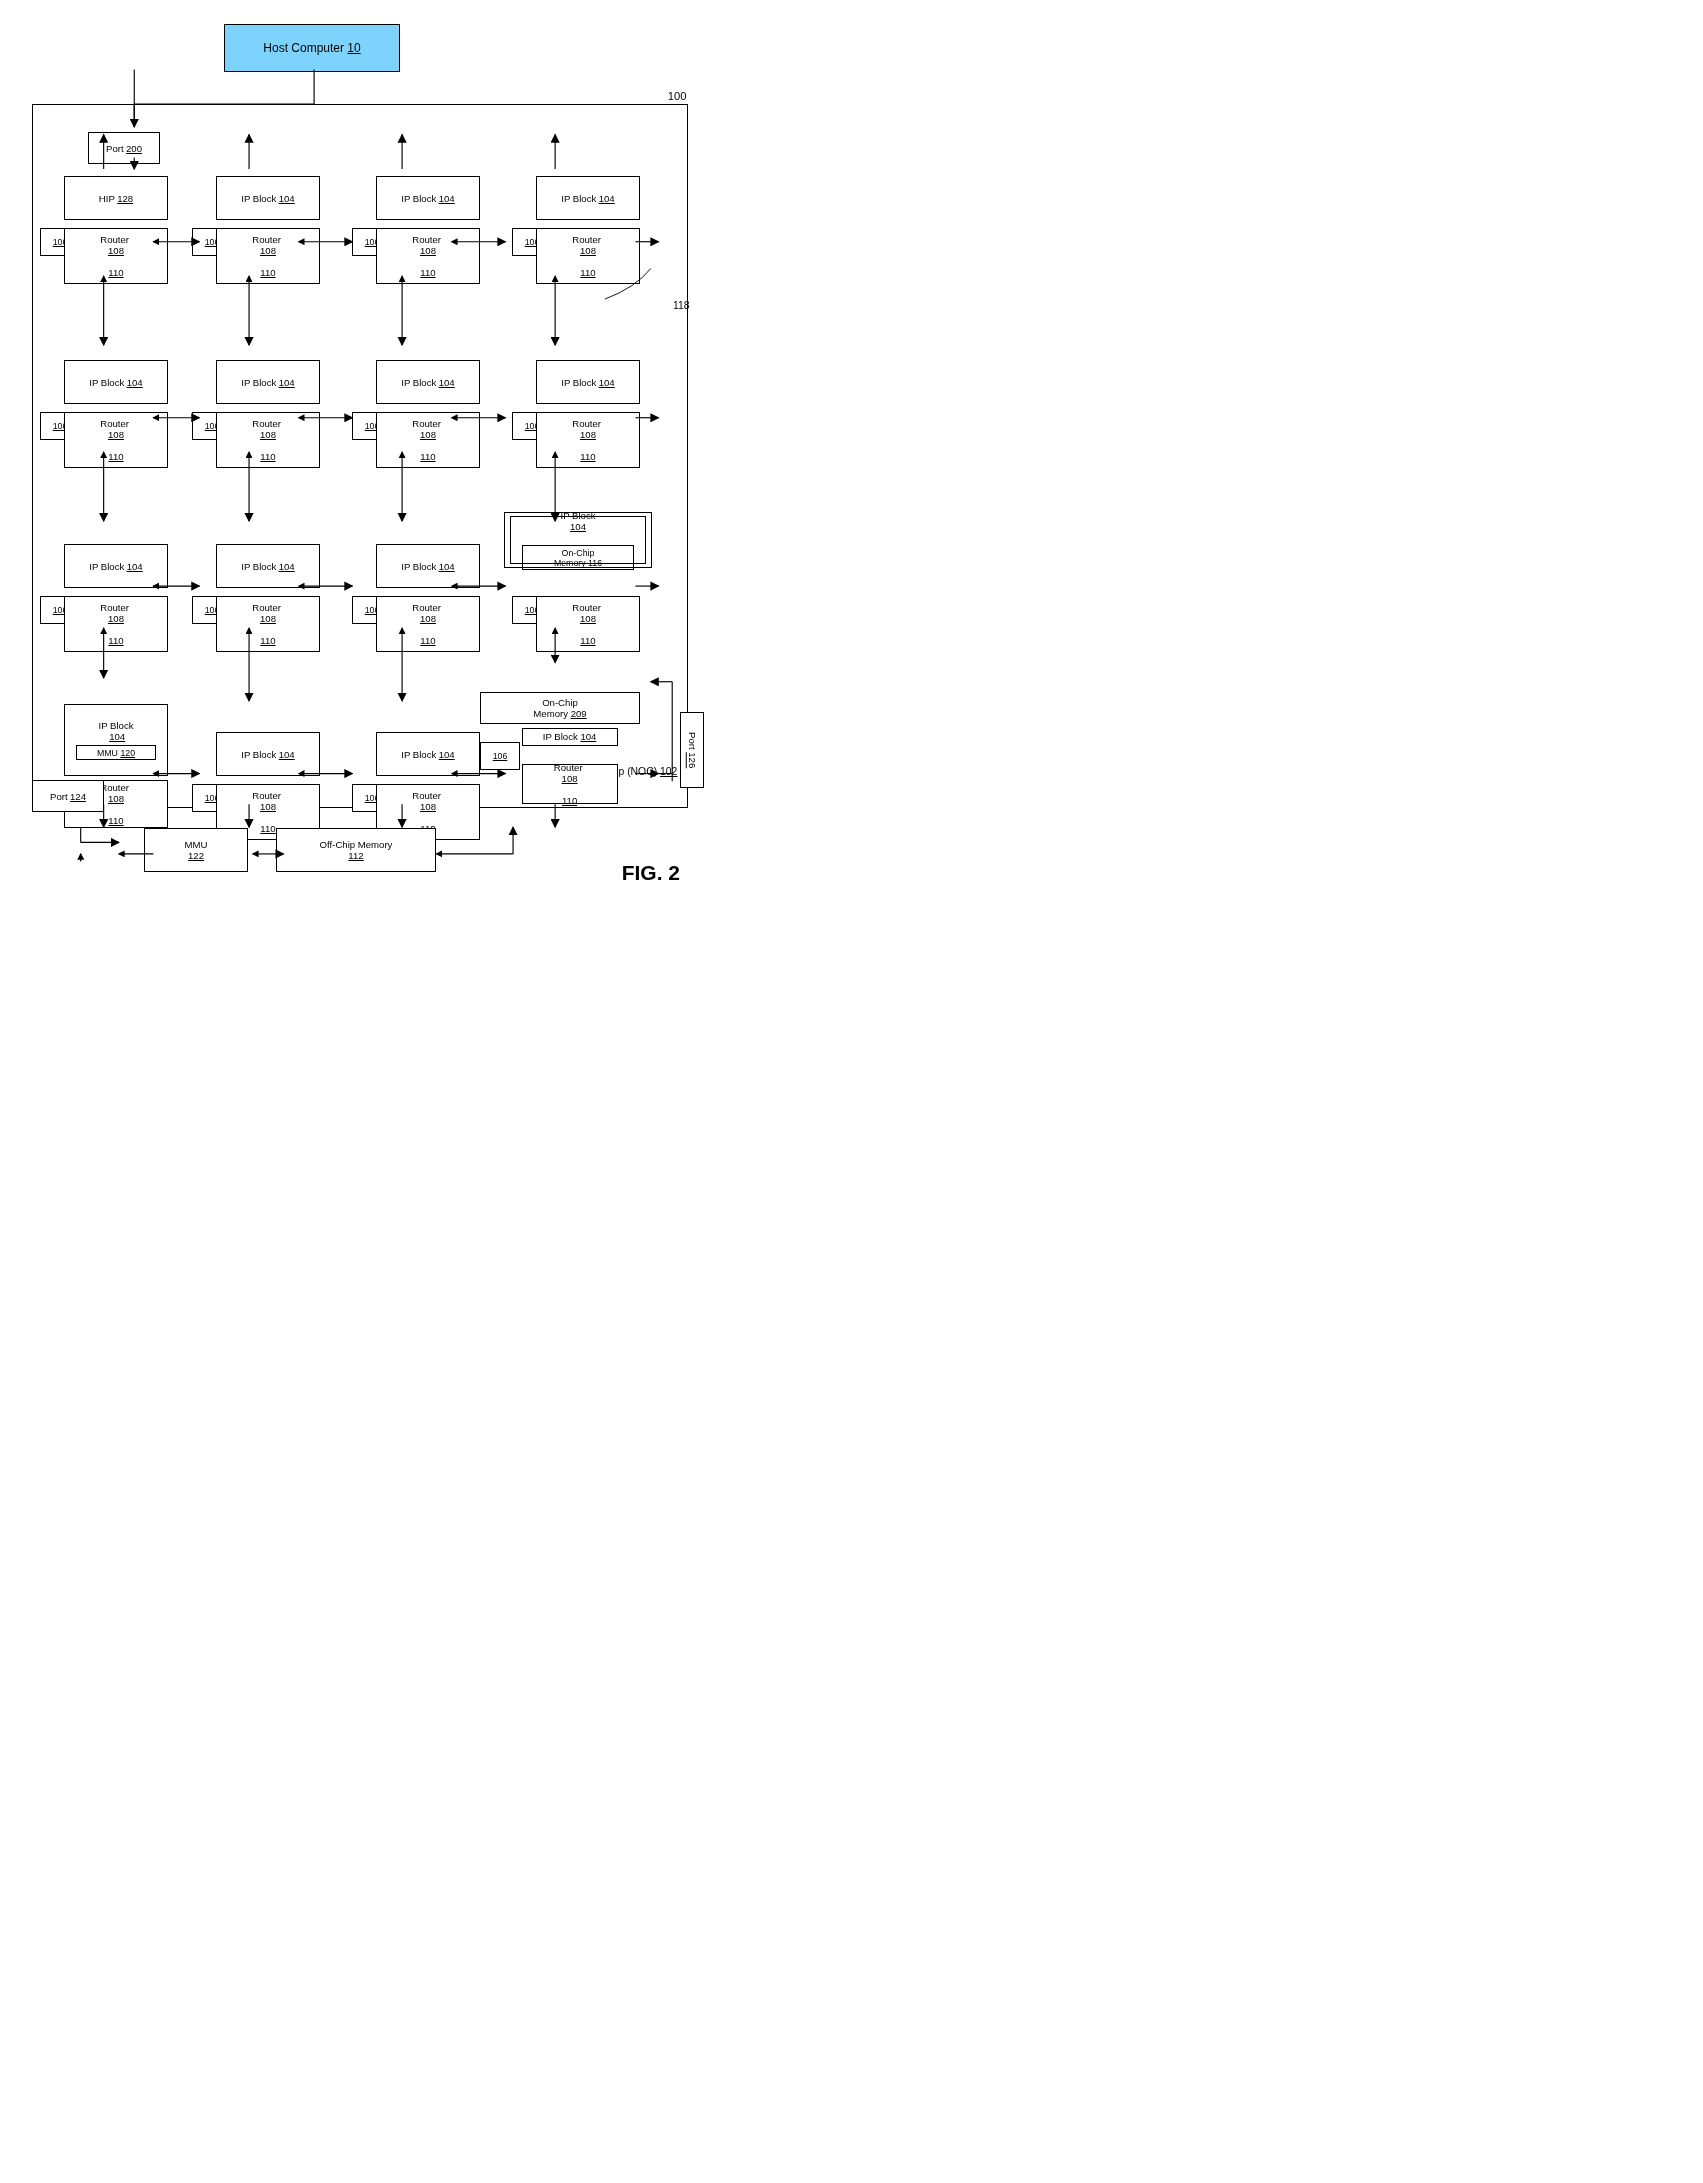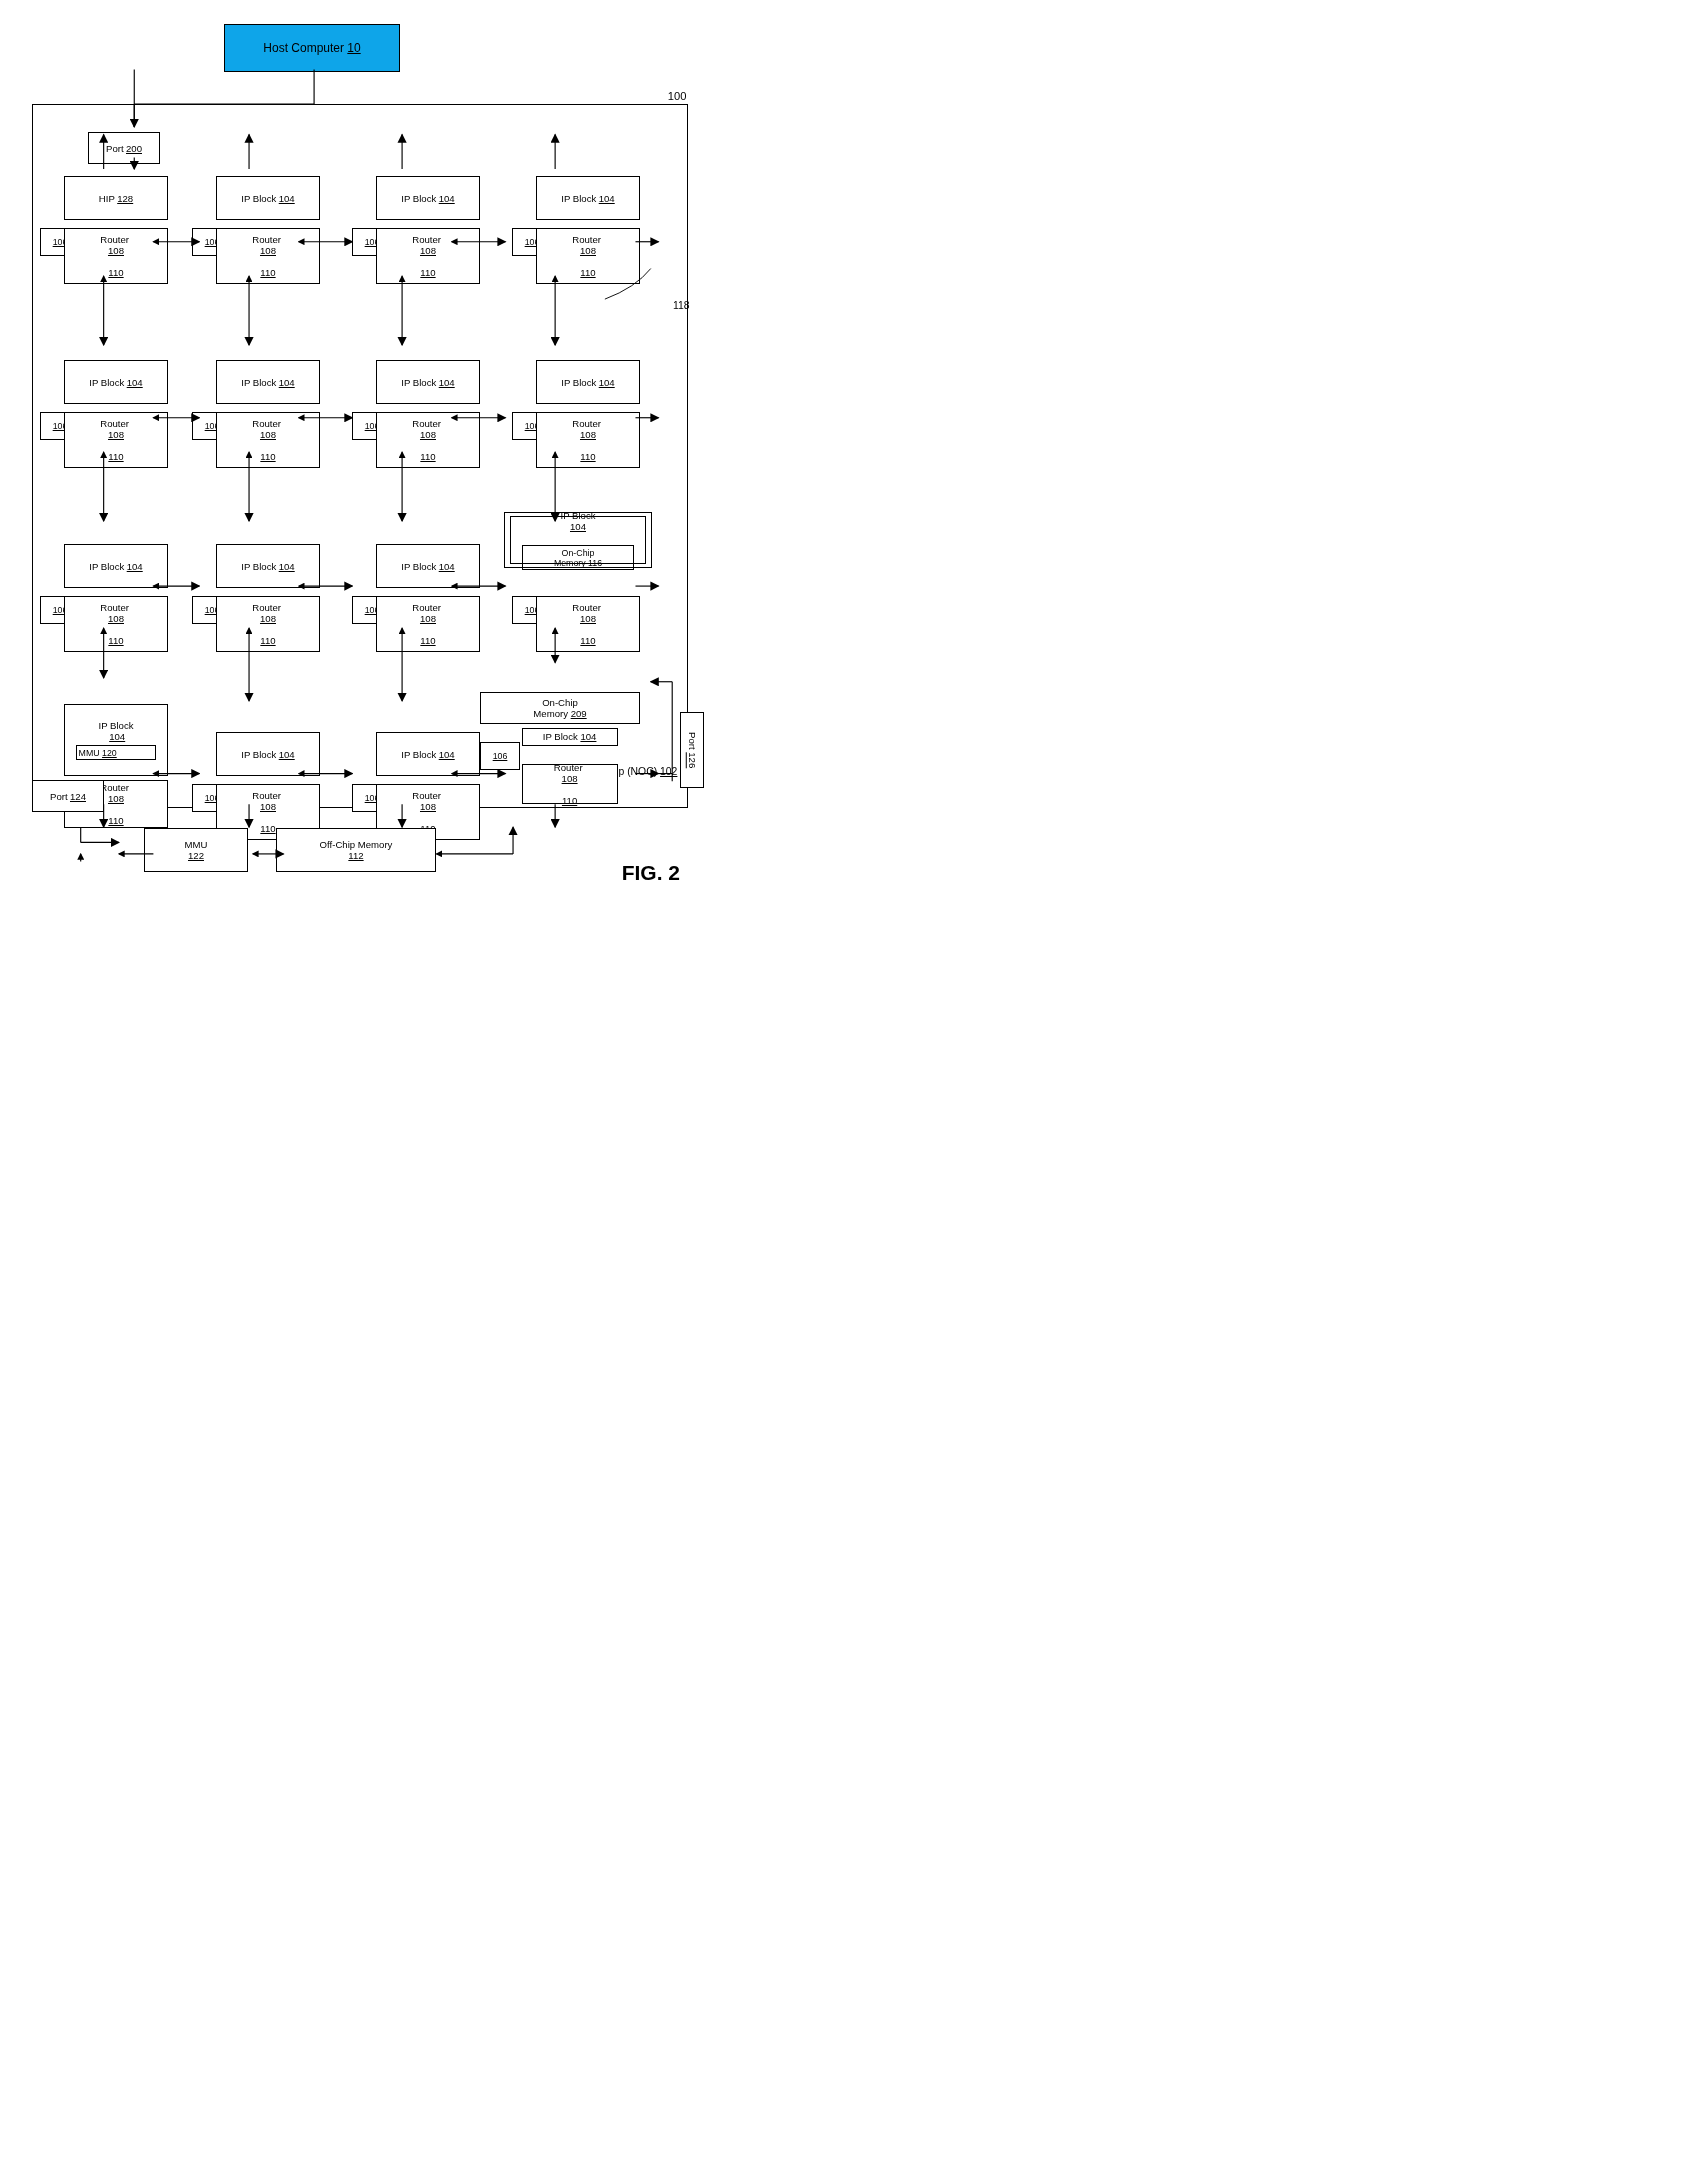--- a/index.html
+++ b/index.html
@@ -22,21 +22,21 @@
     .host-box {
       position: absolute;
       top: 8px;
       left: 208px;
       width: 176px;
       height: 48px;
       border: 1.6px solid #000;
       display: flex;
       align-items: center;
       justify-content: center;
-      background: #0ea5e9;
+      background: #7dd3fc;
       font-size: 12px;
     }
 
     
     .noc-border {
       position: absolute;
       top: 88px;
       left: 16px;
       width: 656px;
       height: 704px;
@@ -345,21 +345,21 @@
       </div>
     <div class="router-box">
       Router&nbsp;<span class="underline">108</span><br>
       <span class="underline">110</span>
     </div>
   </div>
 
   <div style="position:absolute; top:688px; left:24px; width:136px;">
     <div style="position:relative; left:24px; width:104px; height:72px; border:1.6px solid #000; display:flex; flex-direction:column; align-items:center; justify-content:center; font-size:9.6px; background:#fff;">
       IP Block <span class="underline" style="margin-left:2.4px;">104</span>
-      <div style="border:1.6px solid #000; margin-top:3.2px; width:80px; padding:1.6px; font-size:8.8px; ">
+      <div style="border:1.6px solid #000; margin-top:3.2px; width:80px; padding:1.6px; font-size:8.8px; text-align:center;">
         MMU <span class="underline">120</span>
       </div>
     </div>
     <div style="position:relative; top:4px; left:0px; width:40px; height:28px; border:1.6px solid #000; display:flex; align-items:center; justify-content:center; font-size:8.8px; background:#fff;">
       <span class="underline">106</span>
     </div>
     <div style="position:relative; top:-24px; left:24px; width:104px; height:48px; border:1.6px solid #000; display:flex; flex-direction:column; align-items:center; justify-content:center; font-size:9.6px; background:#fff; text-align:center;">
       Router&nbsp;<span class="underline">108</span><br>
       <span class="underline">110</span>
     </div>

